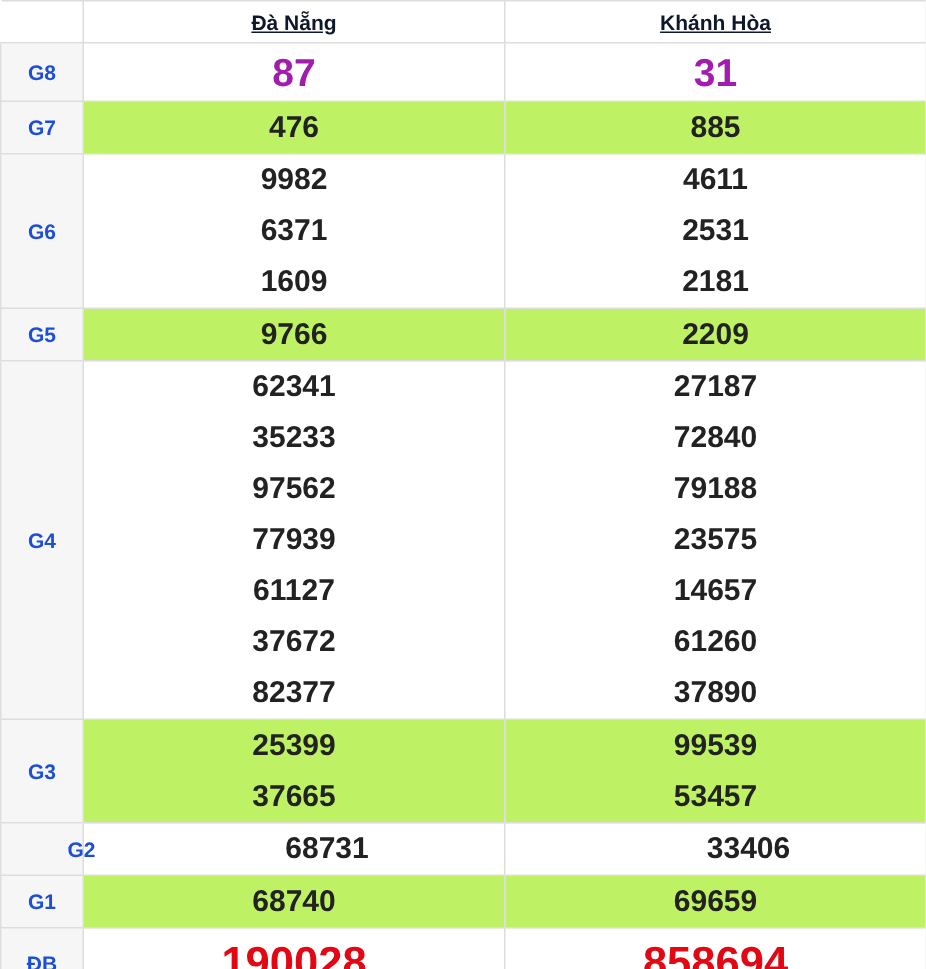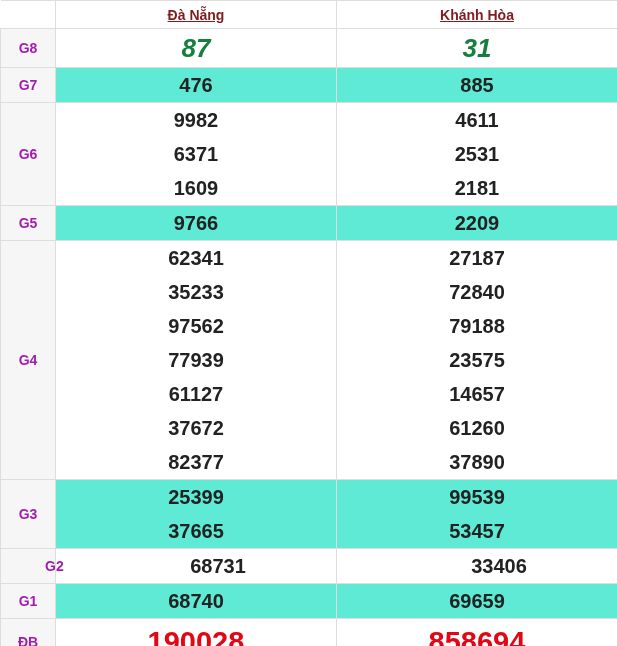--- a/index.html
+++ b/index.html
@@ -30,47 +30,47 @@
   thead th {
     height: 27px;
     font-size: 14px;
     font-weight: bold;
     color: #0645ad;
     background: #ffffff;
     border-top: none;
   }
   thead th.blank { border-left: none; }
   thead th a {
-    color: #7f1d1d;
+    color: #0f172a;
     text-decoration: underline;
   }
 
   td.label {
     font-size: 14px;
     font-weight: bold;
-    color: #a21caf;
+    color: #1d4ed8;
     background: #f6f6f6;
   }
   td.values {
     font-size: 20px;
     font-weight: bold;
     color: #222222;
     line-height: 34px;
     padding: 3px 0;
   }
-  tr.shade td.values { background: #5eead4; }
+  tr.shade td.values { background: #bef264; }
   tr.shade td.label { background: #f6f6f6; }
   tr.plain td.values { background: #ffffff; }
   tr.plain td.label  { background: #f6f6f6; }
 
   td.values .num { display: block; }
 
   
   tr.g8 td.values, tr.g8 td.label { height: 38px; }
-  tr.g8 td.values { color: #15803d; font-size: 26px; font-style: italic; }
+  tr.g8 td.values { color: #a21caf; font-size: 26px; }
   tr.db td.values { color: #e30613; font-size: 29px; }
   tr.db td.label, tr.db td.values { height: 46px; }
 
   tr.g7 td.values, tr.g7 td.label { height: 34px; }
   tr.g5 td.values, tr.g5 td.label { height: 34px; }
   tr.g2 td.values, tr.g2 td.label { height: 34px; padding-left: 44px; }
   tr.g1 td.values, tr.g1 td.label { height: 34px; margin-left: 32px; }
 </style>
 </head>
 <body>

